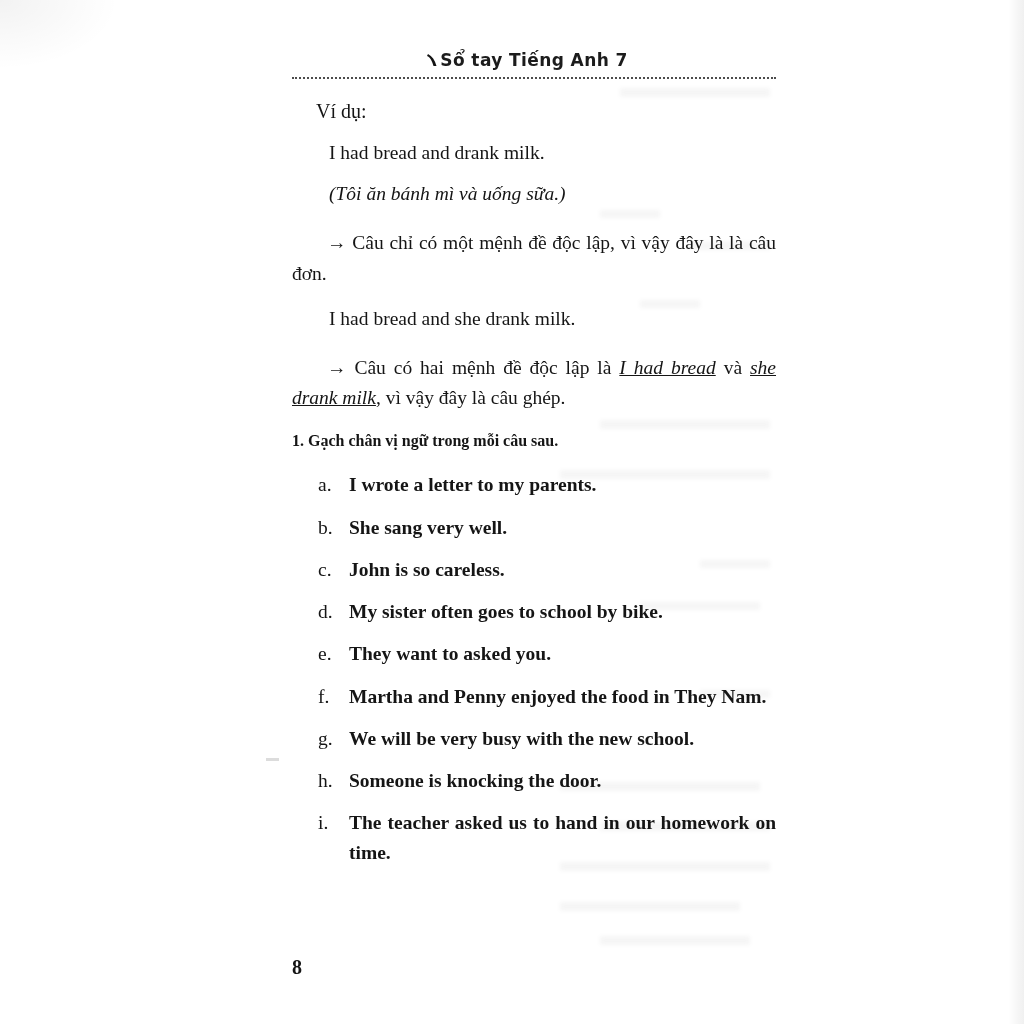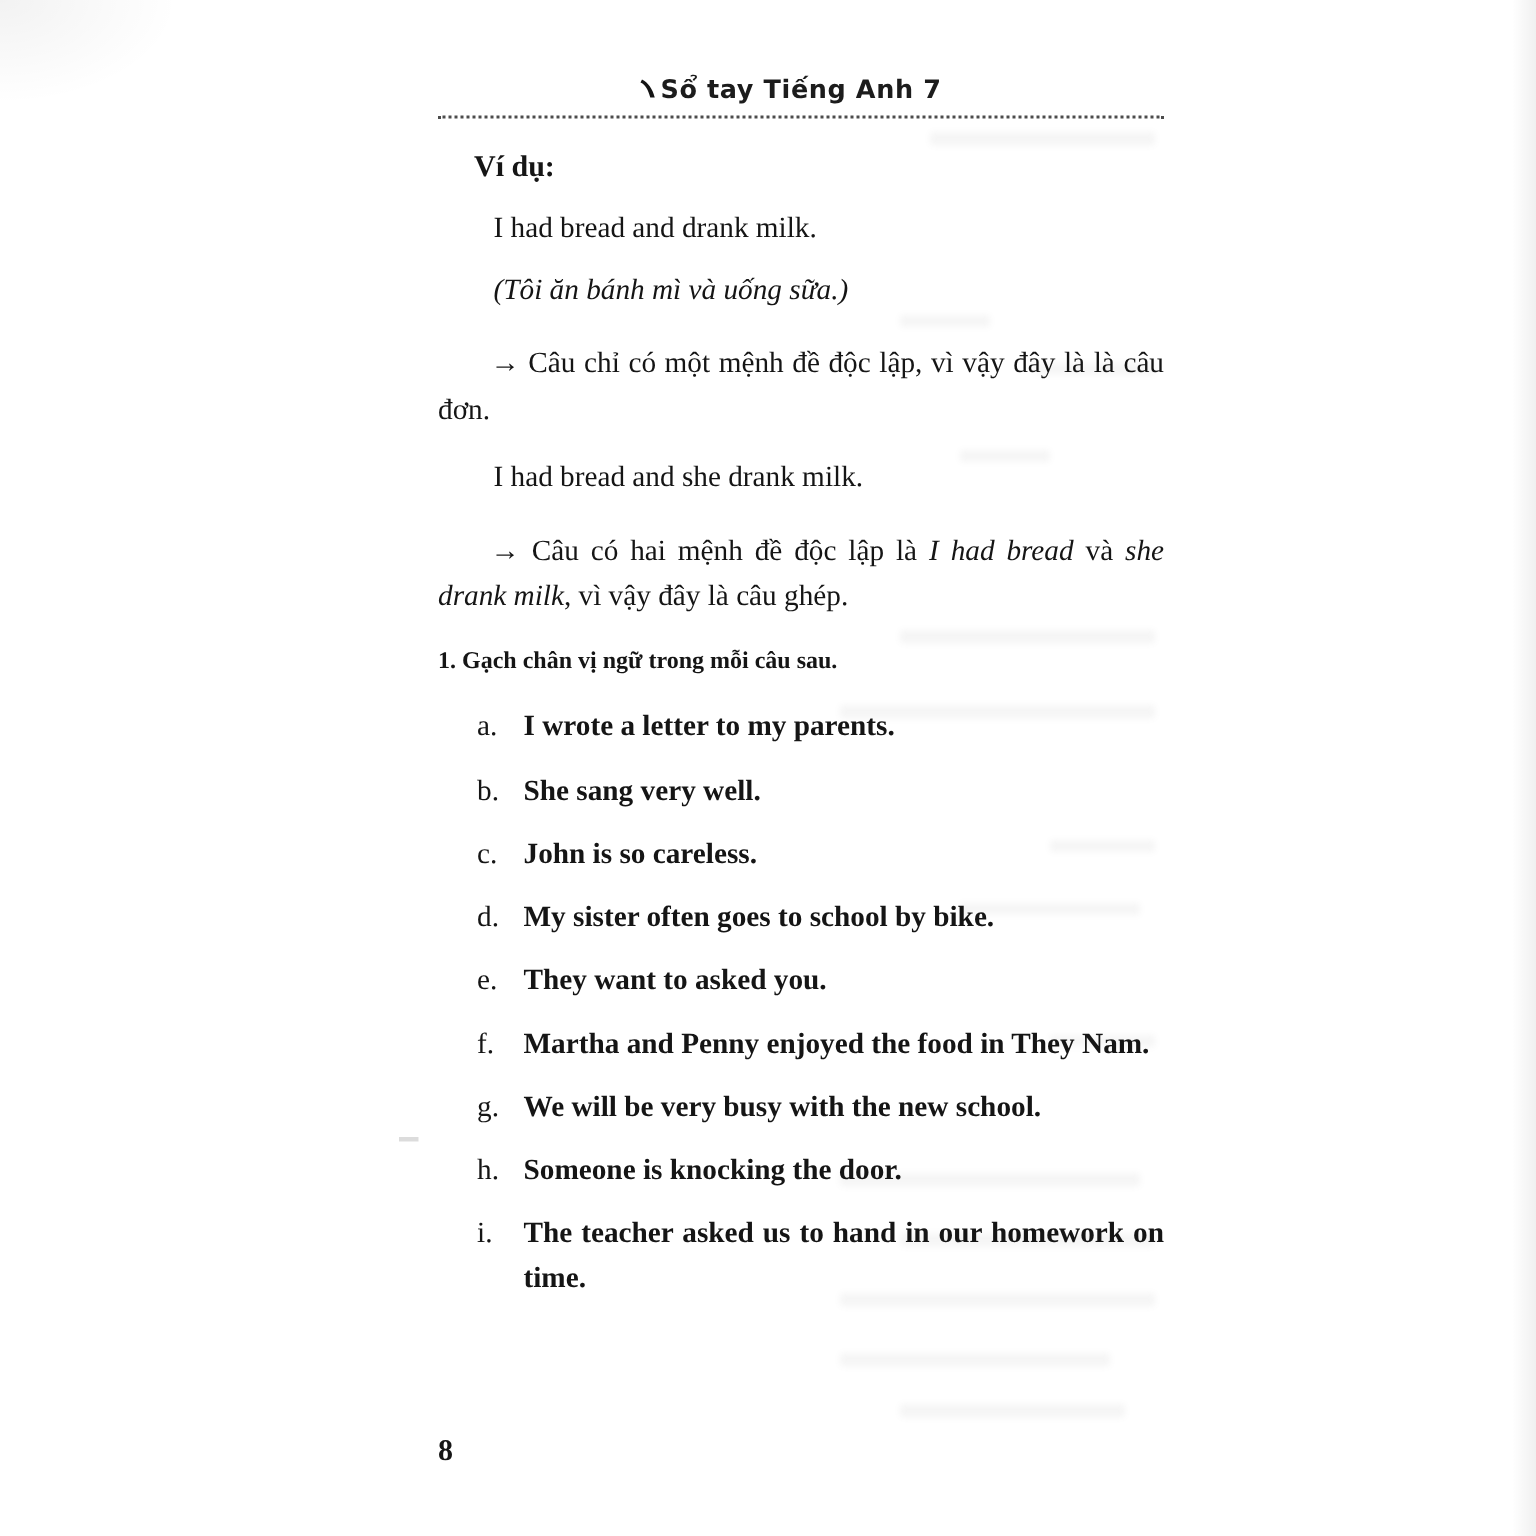--- a/index.html
+++ b/index.html
@@ -50,33 +50,33 @@
     color: #1c1c1c;
     padding-bottom: 2px;
   }
   .tick { position: absolute; left: 134px; top: 1px; }
   .dotted-rule {
     border-bottom: 2px dotted #4c4c4c;
     margin-top: 7px;
   }
   p { margin: 0; font-size: 19.5px; line-height: 1.55; }
   .label {
-    font-weight: 700;
+    font-weight: 400;
     font-size: 20px;
     padding-left: 24px;
     margin: 15px 0 9px;
   }
   .example { padding-left: 37px; margin: 11px 0; font-family: Liberation Serif, serif; }
   .translation { font-style: italic; }
   .note {
     text-align: justify;
     text-indent: 35px;
     margin: 19px 0 15px;
   }
-  .note i { font-style: italic; }
+  .note i { font-style: italic; text-decoration: underline; }
   .section-heading {
     text-align: center;
     font-size: 21.5px;
     font-weight: 700;
     margin: 27px 0 24px;
   }
   .exercise-title {
     font-weight: 700;
     font-size: 16px;
     margin: 0 0 17px;

